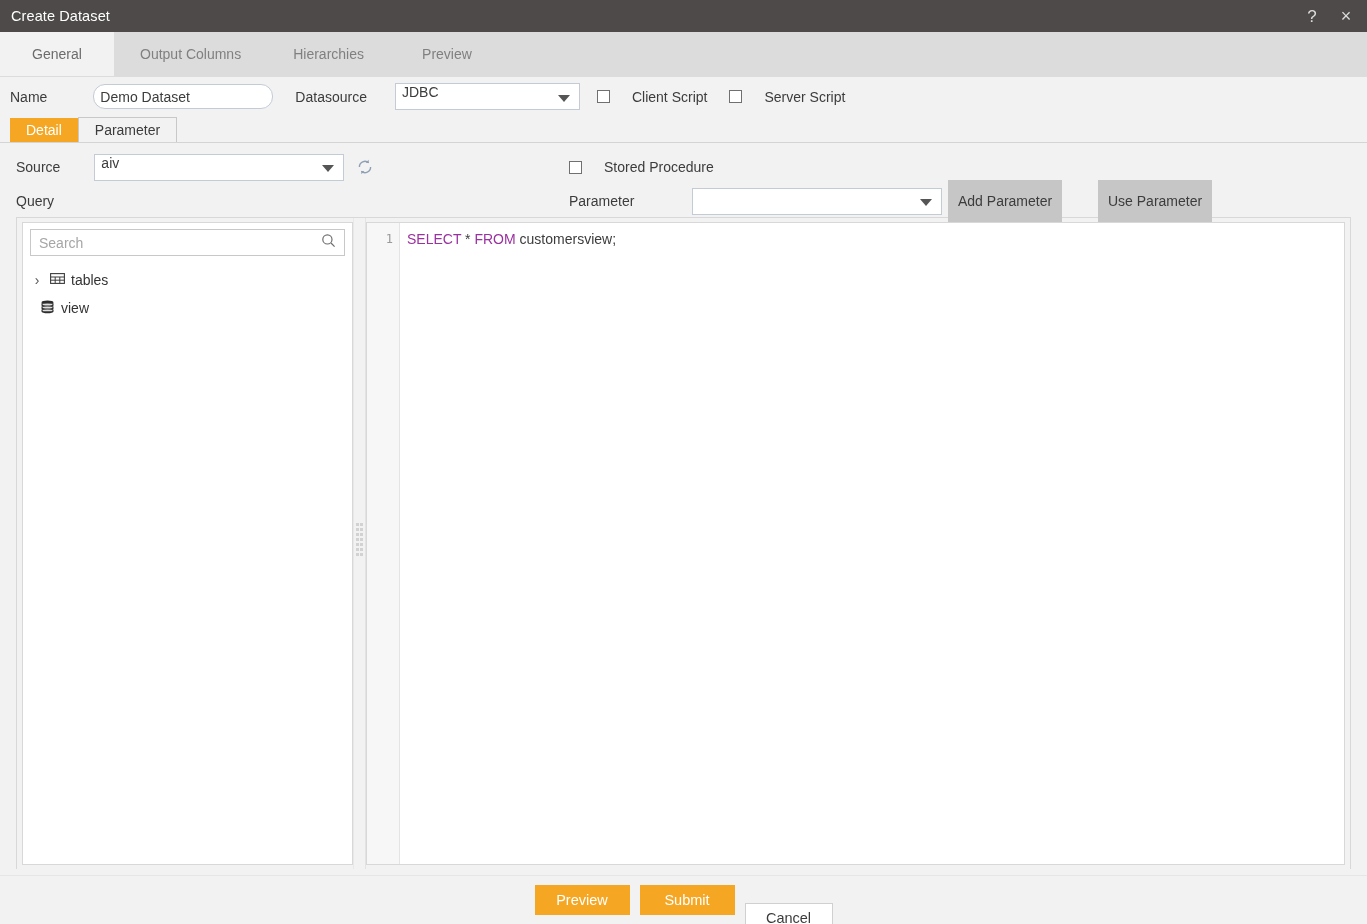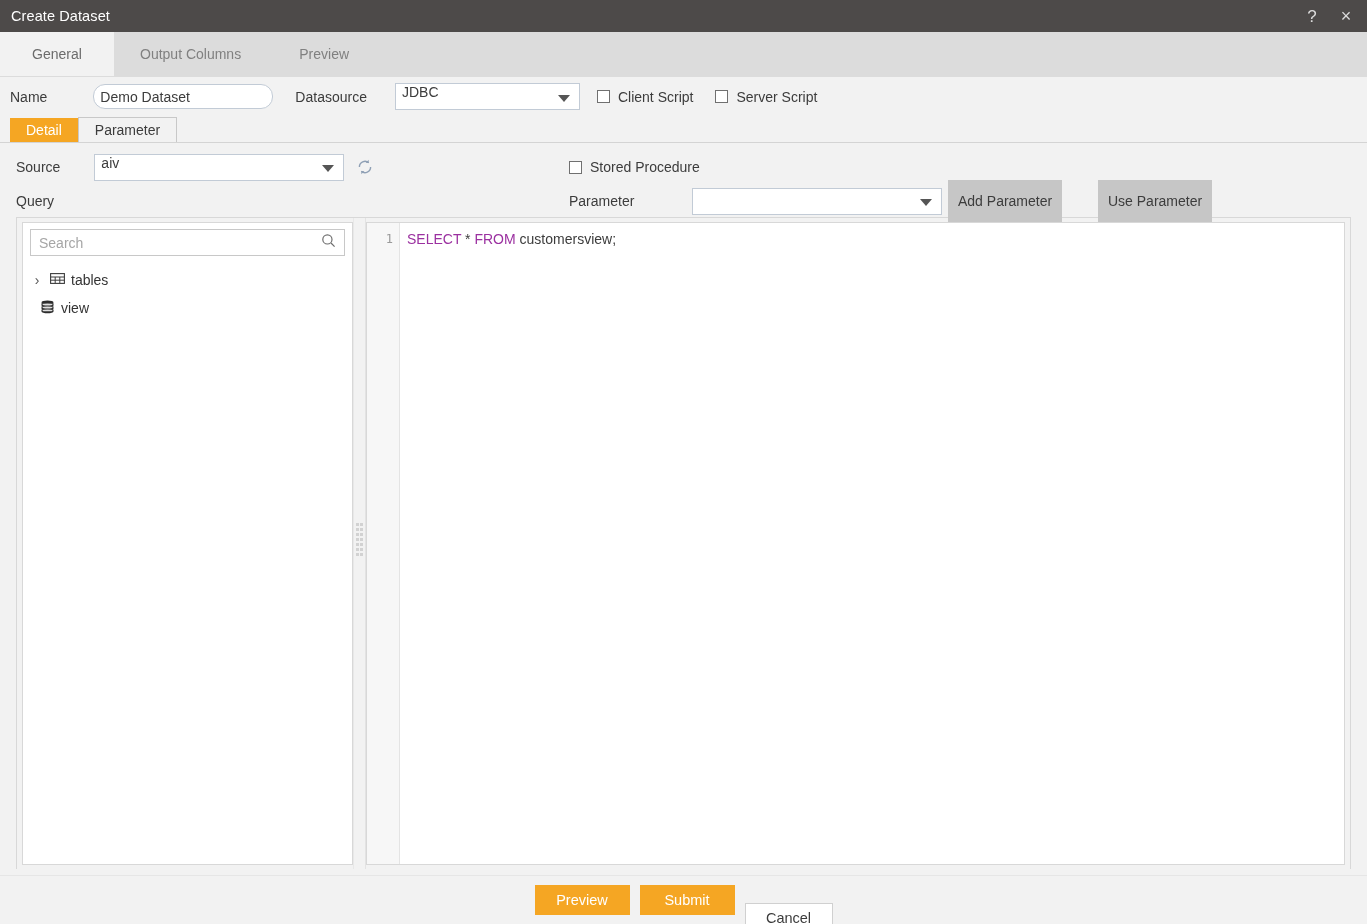--- a/index.html
+++ b/index.html
@@ -116,21 +116,21 @@
     top: 50%;
     margin-top: -2px;
     width: 0; height: 0;
     border-left: 6px solid transparent;
     border-right: 6px solid transparent;
     border-top: 7px solid #555555;
   }
   .checkbox-wrap {
     display: flex;
     align-items: center;
-    gap: 8px;
+    gap: 22px;
   }
   .checkbox {
     width: 13px;
     height: 13px;
     border: 1.5px solid #707070;
     background: #ffffff;
     box-sizing: border-box;
   }
   .checkbox-label {
     font-size: 14px;
@@ -371,20 +371,21 @@
   <div class="titlebar">
     <div class="titlebar-title">Create Dataset</div>
     <div class="titlebar-spacer"></div>
     <div class="titlebar-btn">?</div>
     <div class="titlebar-btn close">×</div>
   </div>
 
   <div class="tabstrip">
     <div class="tab active">General</div>
     <div class="tab">Output Columns</div>
+    <div class="tab">Hierarchies</div>
     <div class="tab">Preview</div>
   </div>
 
   <div class="toprow">
     <div class="field-label">Name</div>
     <div class="text-input" style="width:180px; margin-left:46px;border-radius:12px;">Demo Dataset</div>
     <div class="field-label" style="margin-left:22px;">Datasource</div>
     <div class="select" style="width:185px; margin-left:28px;">
       <span>JDBC</span>
       <span class="caret"></span>

